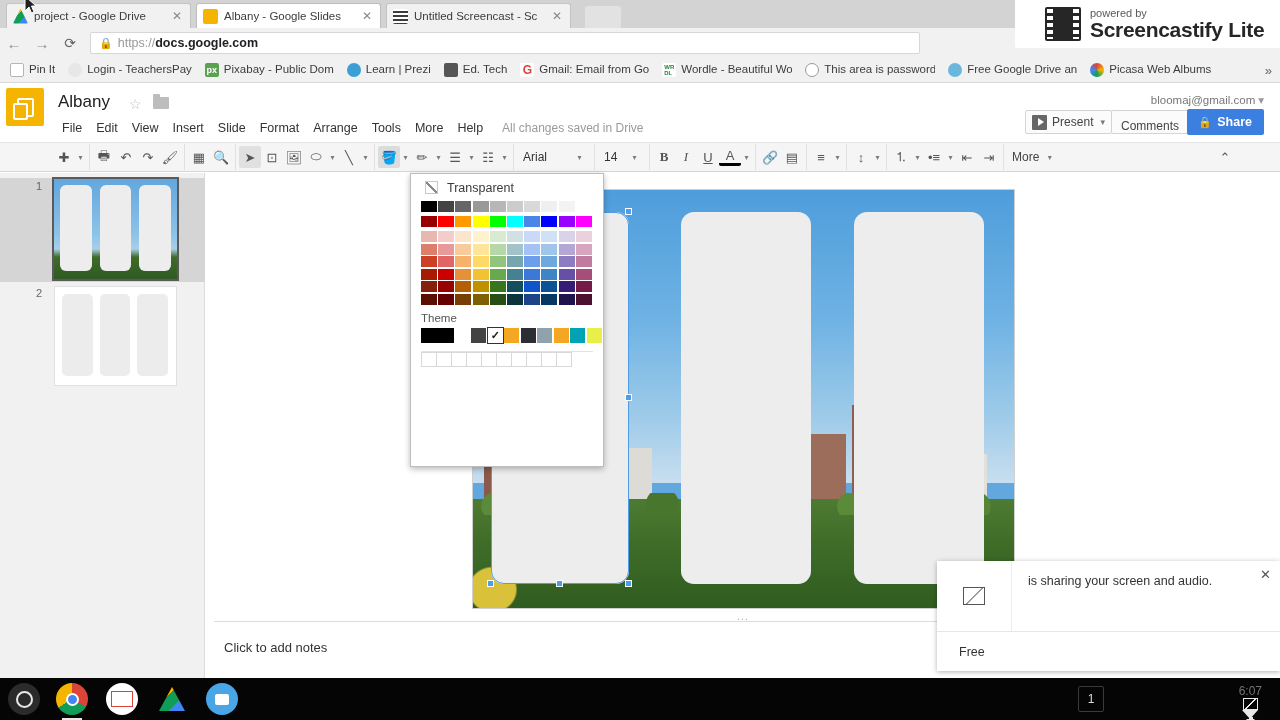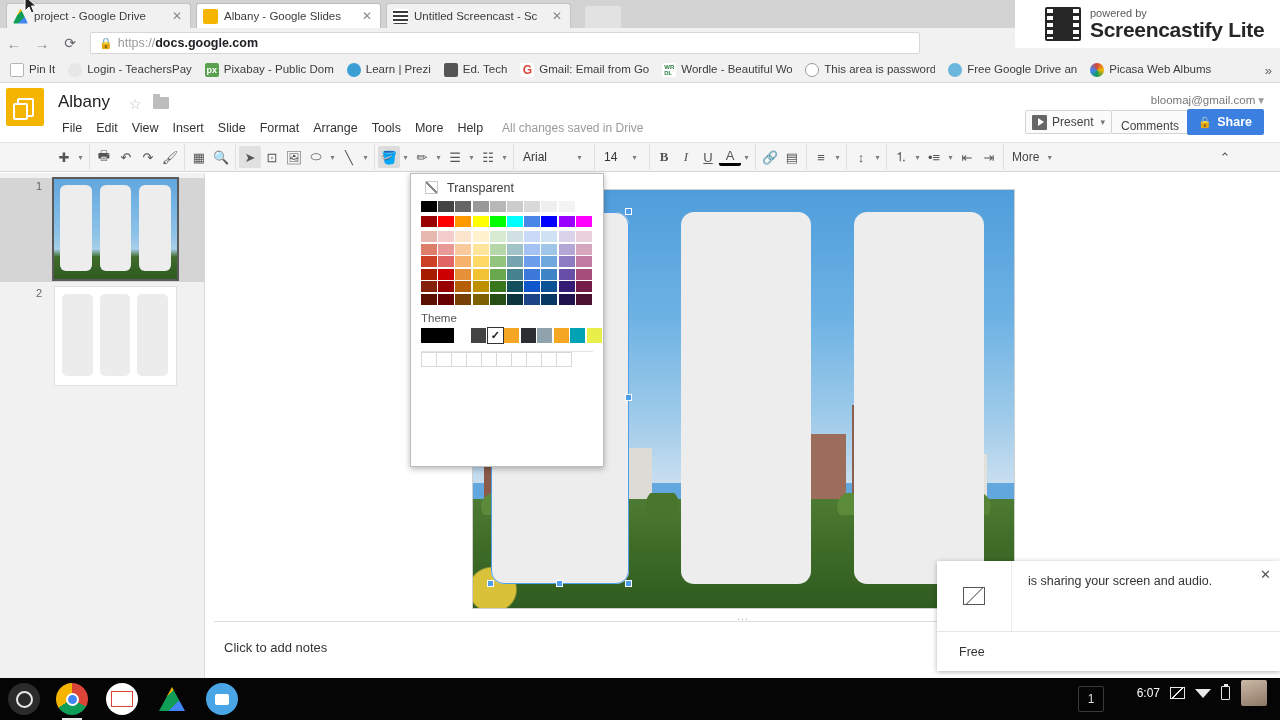--- a/index.html
+++ b/index.html
@@ -231,22 +231,22 @@
     padding-left:22px;font-size:12.5px;color:#333;}
 
   
   .shelf{position:absolute;left:0;bottom:0;width:1280px;height:42px;background:#050505;}
   .launcher{position:absolute;left:8px;top:5px;width:32px;height:32px;border-radius:50%;
      background:#2b2b2b;display:flex;align-items:center;justify-content:center;}
   .launcher:after{content:"";width:13px;height:13px;border-radius:50%;border:2.5px solid #e8e8e8;}
   .shelf-ico{position:absolute;top:5px;width:32px;height:32px;border-radius:50%;
      display:flex;align-items:center;justify-content:center;}
   .shelf-ico.run:after{content:"";position:absolute;bottom:-5px;left:6px;width:20px;height:2px;background:#e8e8e8;}
-  .tray{position:absolute;right:6px;top:0;height:30px;display:flex;align-items:center;
-     padding:0 7px;color:#ffffff;font-size:12px;}
+  .tray{position:absolute;right:6px;top:6px;height:30px;display:flex;align-items:center;
+     padding:0 7px;color:#737373;font-size:12px;flex-direction:column;}
   .tray-item{margin:0 5px;display:flex;align-items:center;}
   .tray-sep{position:absolute;right:176px;top:8px;width:26px;height:26px;
      display:flex;align-items:center;justify-content:center;color:#ddd;font-size:12px;
      border:1px solid #3a3a3a;border-radius:2px;}
   .wifi{width:0;height:0;border-left:8px solid transparent;border-right:8px solid transparent;border-top:9px solid #e8e8e8;}
   .batt{width:9px;height:14px;border:1.5px solid #e8e8e8;border-radius:1px;position:relative;}
   .batt:before{content:"";position:absolute;top:-3px;left:2px;width:4px;height:2px;background:#e8e8e8;}
   .avatar{width:26px;height:26px;border-radius:2px;margin-left:6px;
      background:linear-gradient(160deg,#cbb9a6,#8d7765);}
   .cast-ico{width:15px;height:12px;border:1.5px solid #e8e8e8;

